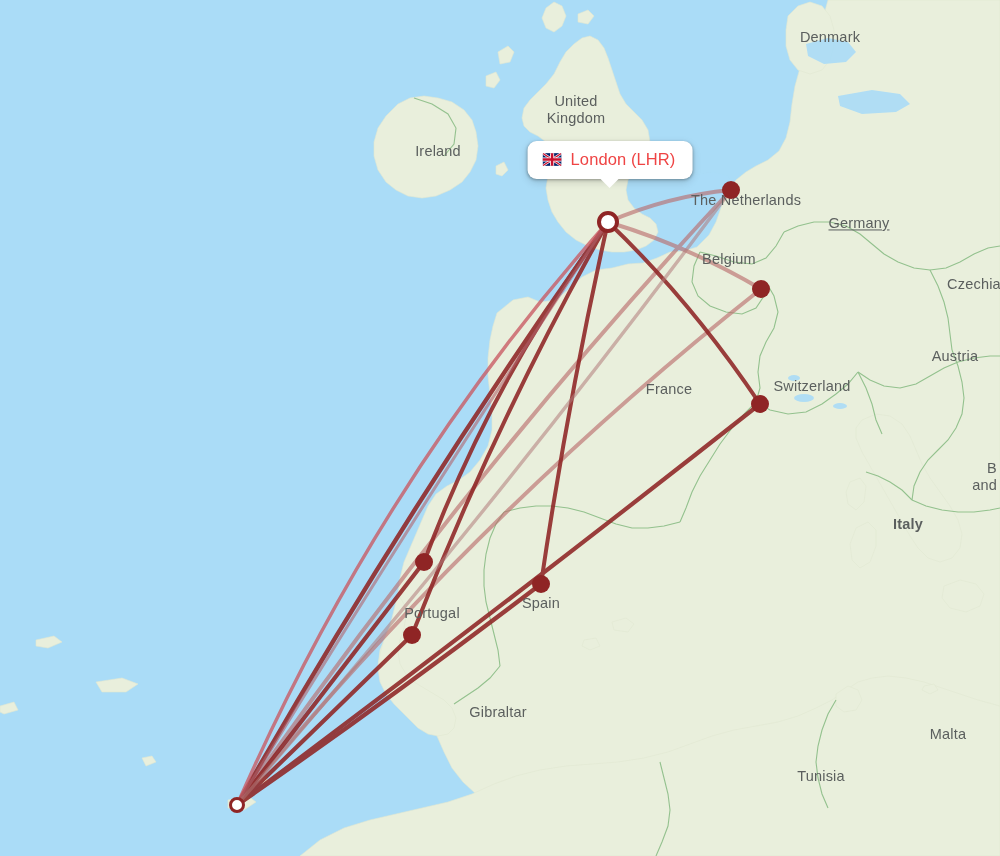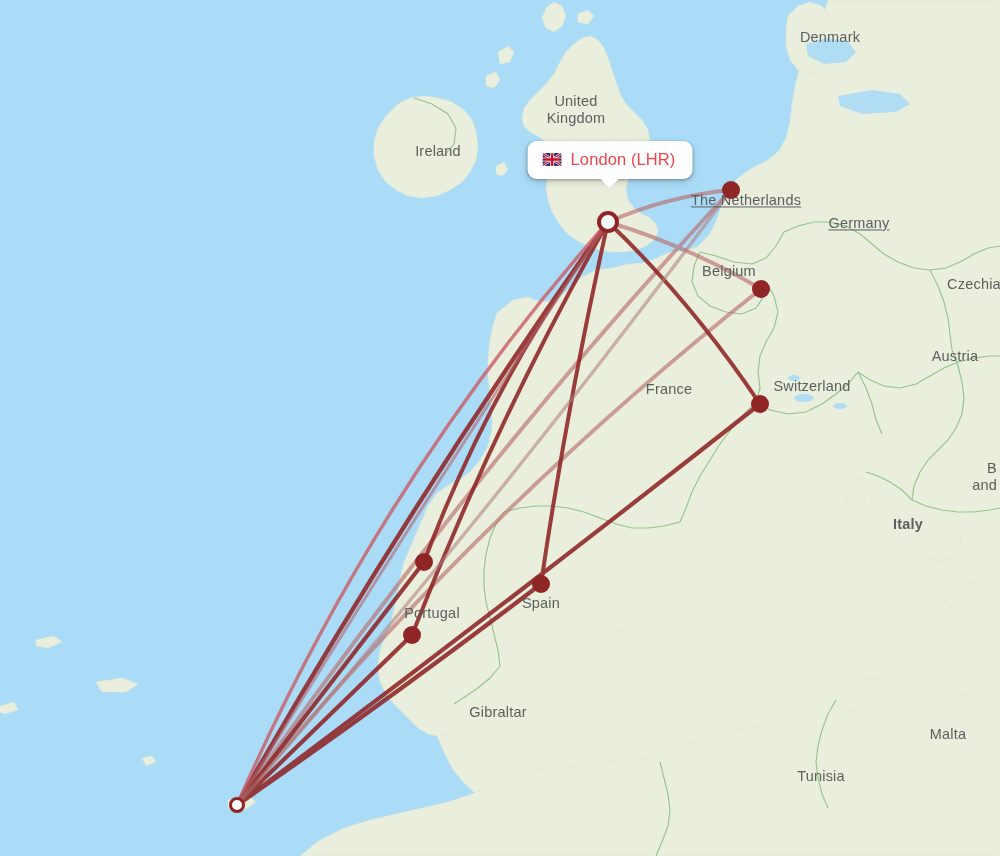--- a/index.html
+++ b/index.html
@@ -271,23 +271,23 @@
         <path d="M 731,190 Q 500,502 237,805" stroke="#b07a7a" stroke-width="3.4" opacity="0.7"></path>
       </g>
     </g>
   </svg>
 
   <div id="country-labels">
       <div class="country-label" style="text-align: center; left: 830px; top: 38px; transform: translate(-50%, -50%);">Denmark</div>
       <div class="country-label" style="text-align: center; left: 576px; top: 110px; transform: translate(-50%, -50%);">United
 Kingdom</div>
       <div class="country-label" style="text-align: center; left: 438px; top: 152px; transform: translate(-50%, -50%);">Ireland</div>
-      <div class="country-label" style="text-align: left; left: 746px; top: 201px; transform: translate(-50%, -50%); text-decoration: underline;">The Netherlands</div>
+      <div class="country-label" style="text-align: left; left: 746px; top: 201px; transform: translate(-50%, -50%);">The Netherlands</div>
       <div class="country-label" style="left: 859px; top: 224px; transform: translate(-50%, -50%); text-decoration: underline;">Germany</div>
-      <div class="country-label" style="text-align: center; left: 729px; top: 272px; transform: translate(-50%, -50%);">Belgium</div>
+      <div class="country-label" style="text-align: center; left: 729px; top: 260px; transform: translate(-50%, -50%);">Belgium</div>
       <div class="country-label" style="left: 974px; top: 285px; transform: translate(-50%, -50%);">Czechia</div>
       <div class="country-label" style="text-align: center; left: 955px; top: 357px; transform: translate(-50%, -50%);">Austria</div>
       <div class="country-label" style="left: 669px; top: 390px; transform: translate(-50%, -50%);">France</div>
       <div class="country-label" style="text-align: center; left: 812px; top: 387px; transform: translate(-50%, -50%);">Switzerland</div>
       <div class="country-label" style="text-align: center; left: 992px; top: 477px; transform: translate(-50%, -50%);">B
 and H</div>
       <div class="country-label" style="text-align: center; left: 908px; top: 525px; transform: translate(-50%, -50%); font-weight: bold;">Italy</div>
       <div class="country-label" style="text-align: center; left: 432px; top: 614px; transform: translate(-50%, -50%);">Portugal</div>
       <div class="country-label" style="text-align: center; left: 541px; top: 604px; transform: translate(-50%, -50%);">Spain</div>
       <div class="country-label" style="text-align: center; left: 498px; top: 713px; transform: translate(-50%, -50%);">Gibraltar</div>

